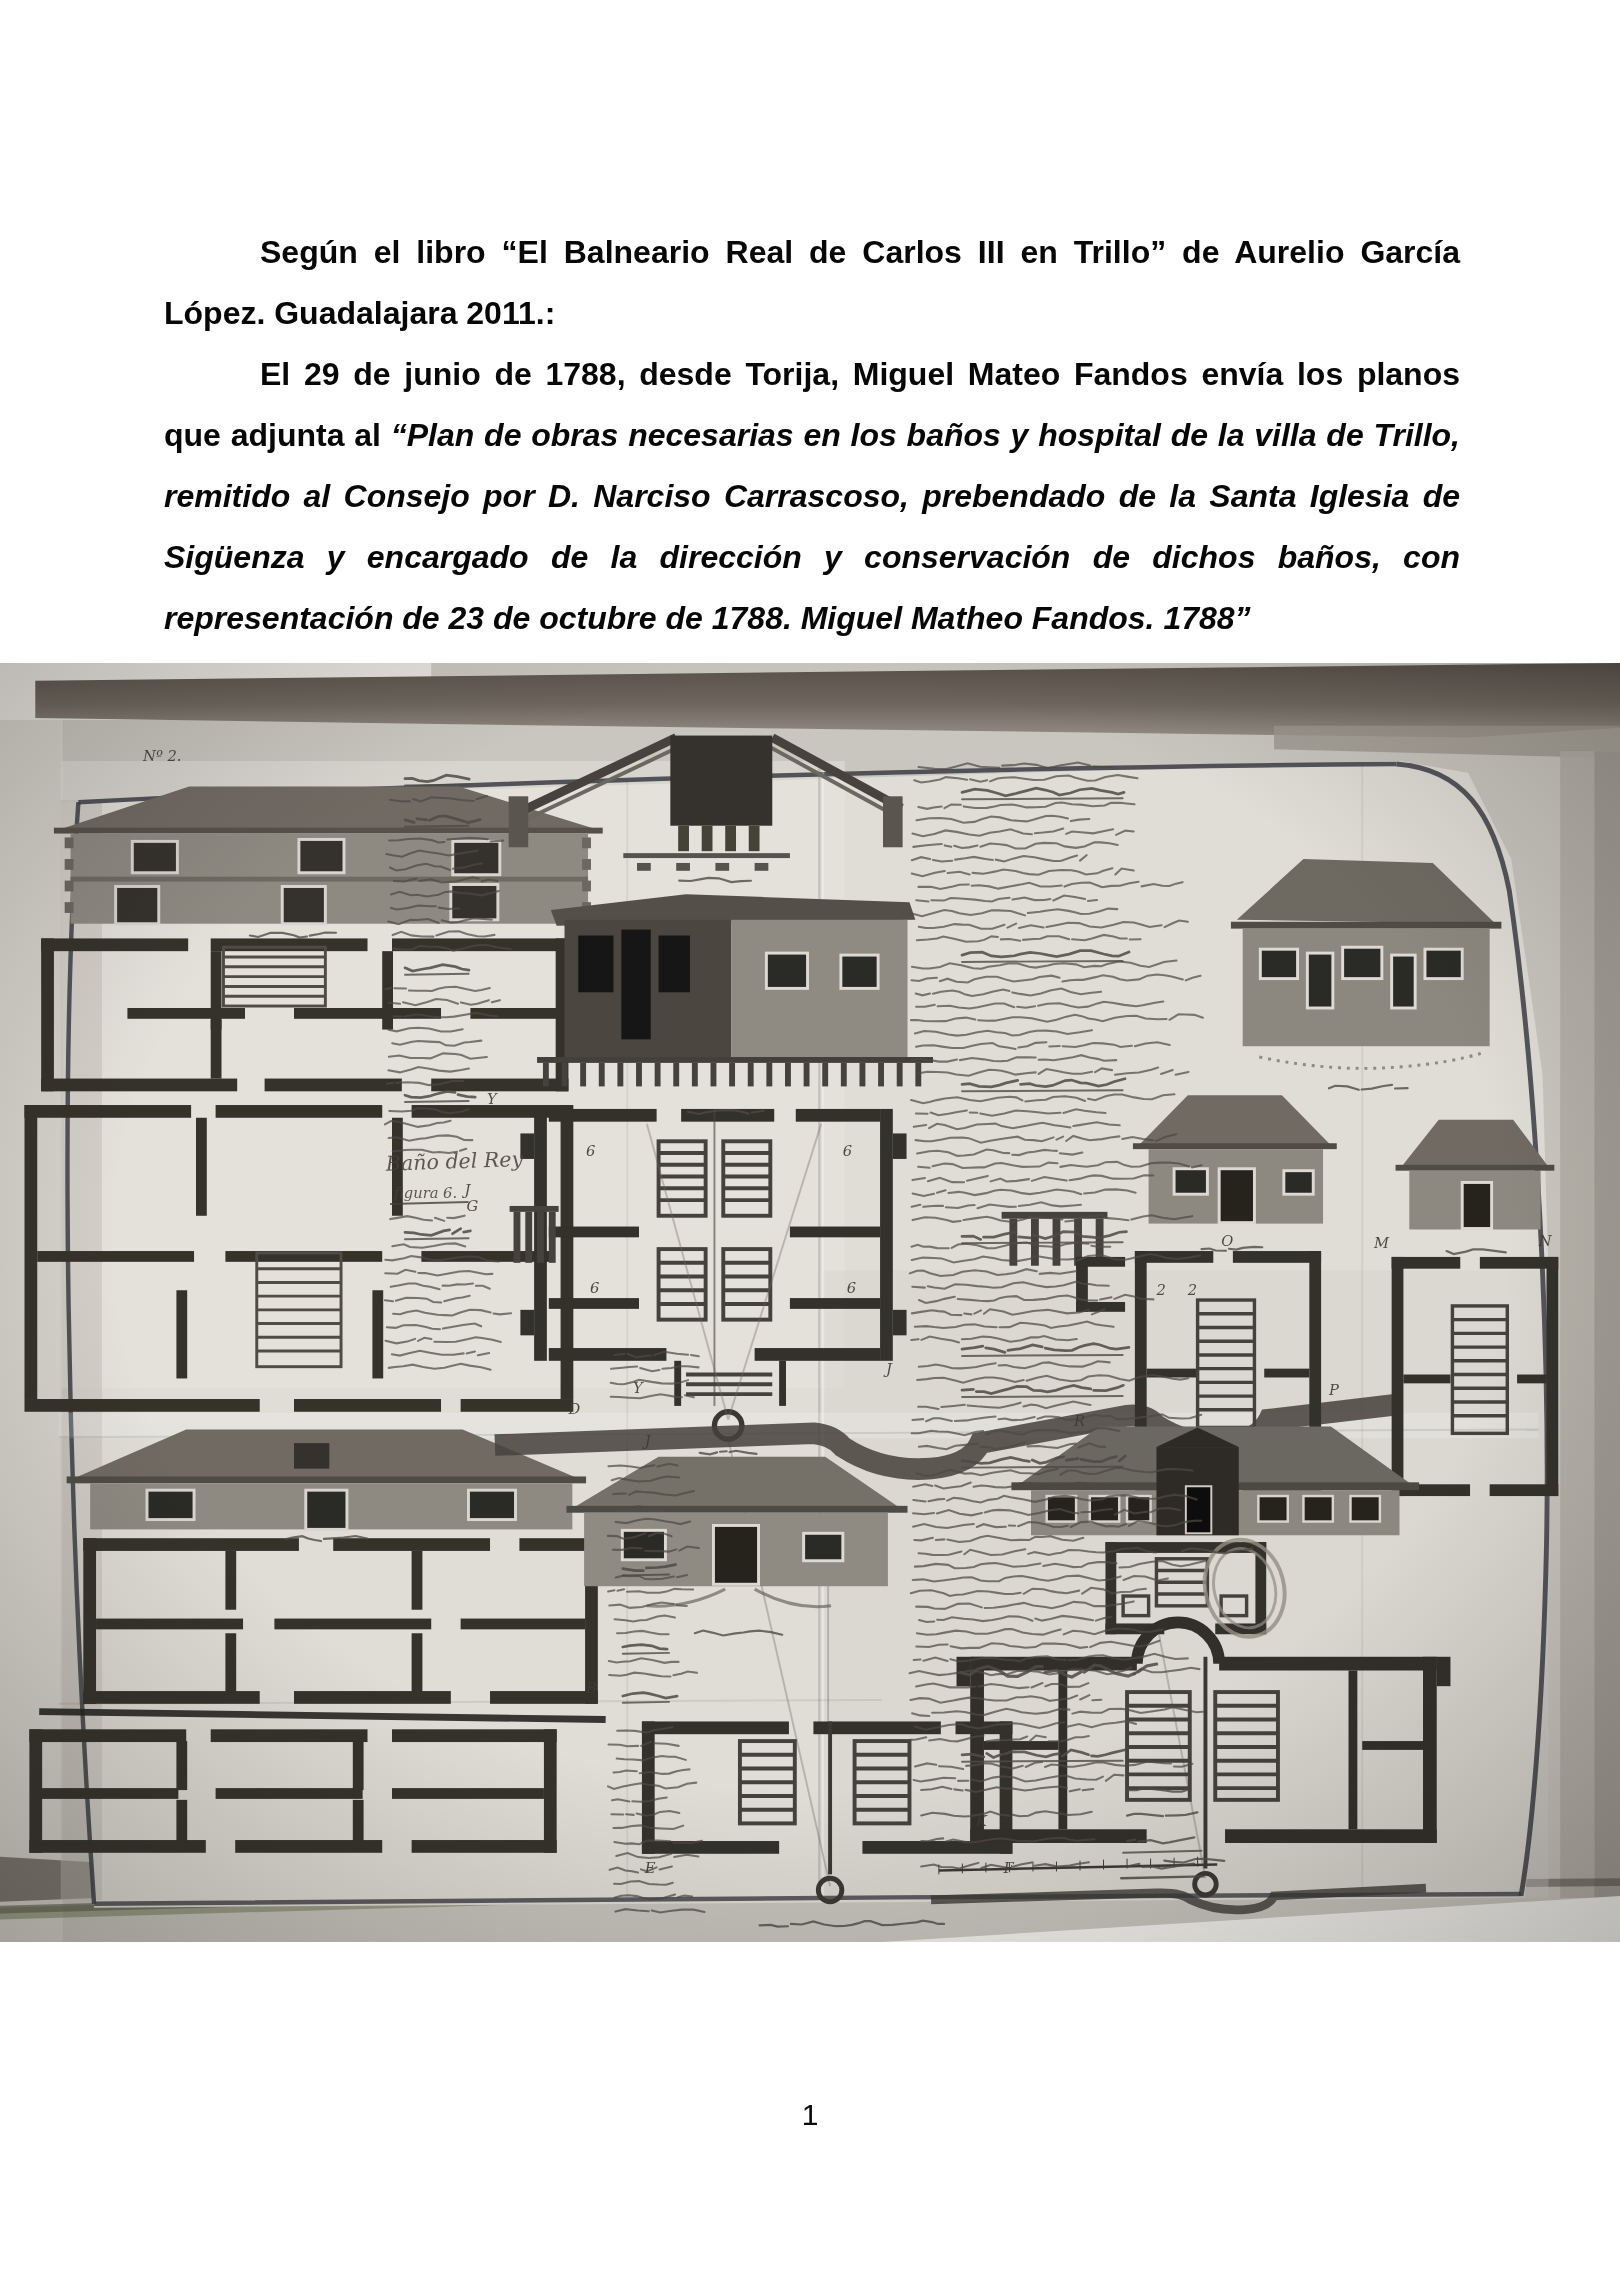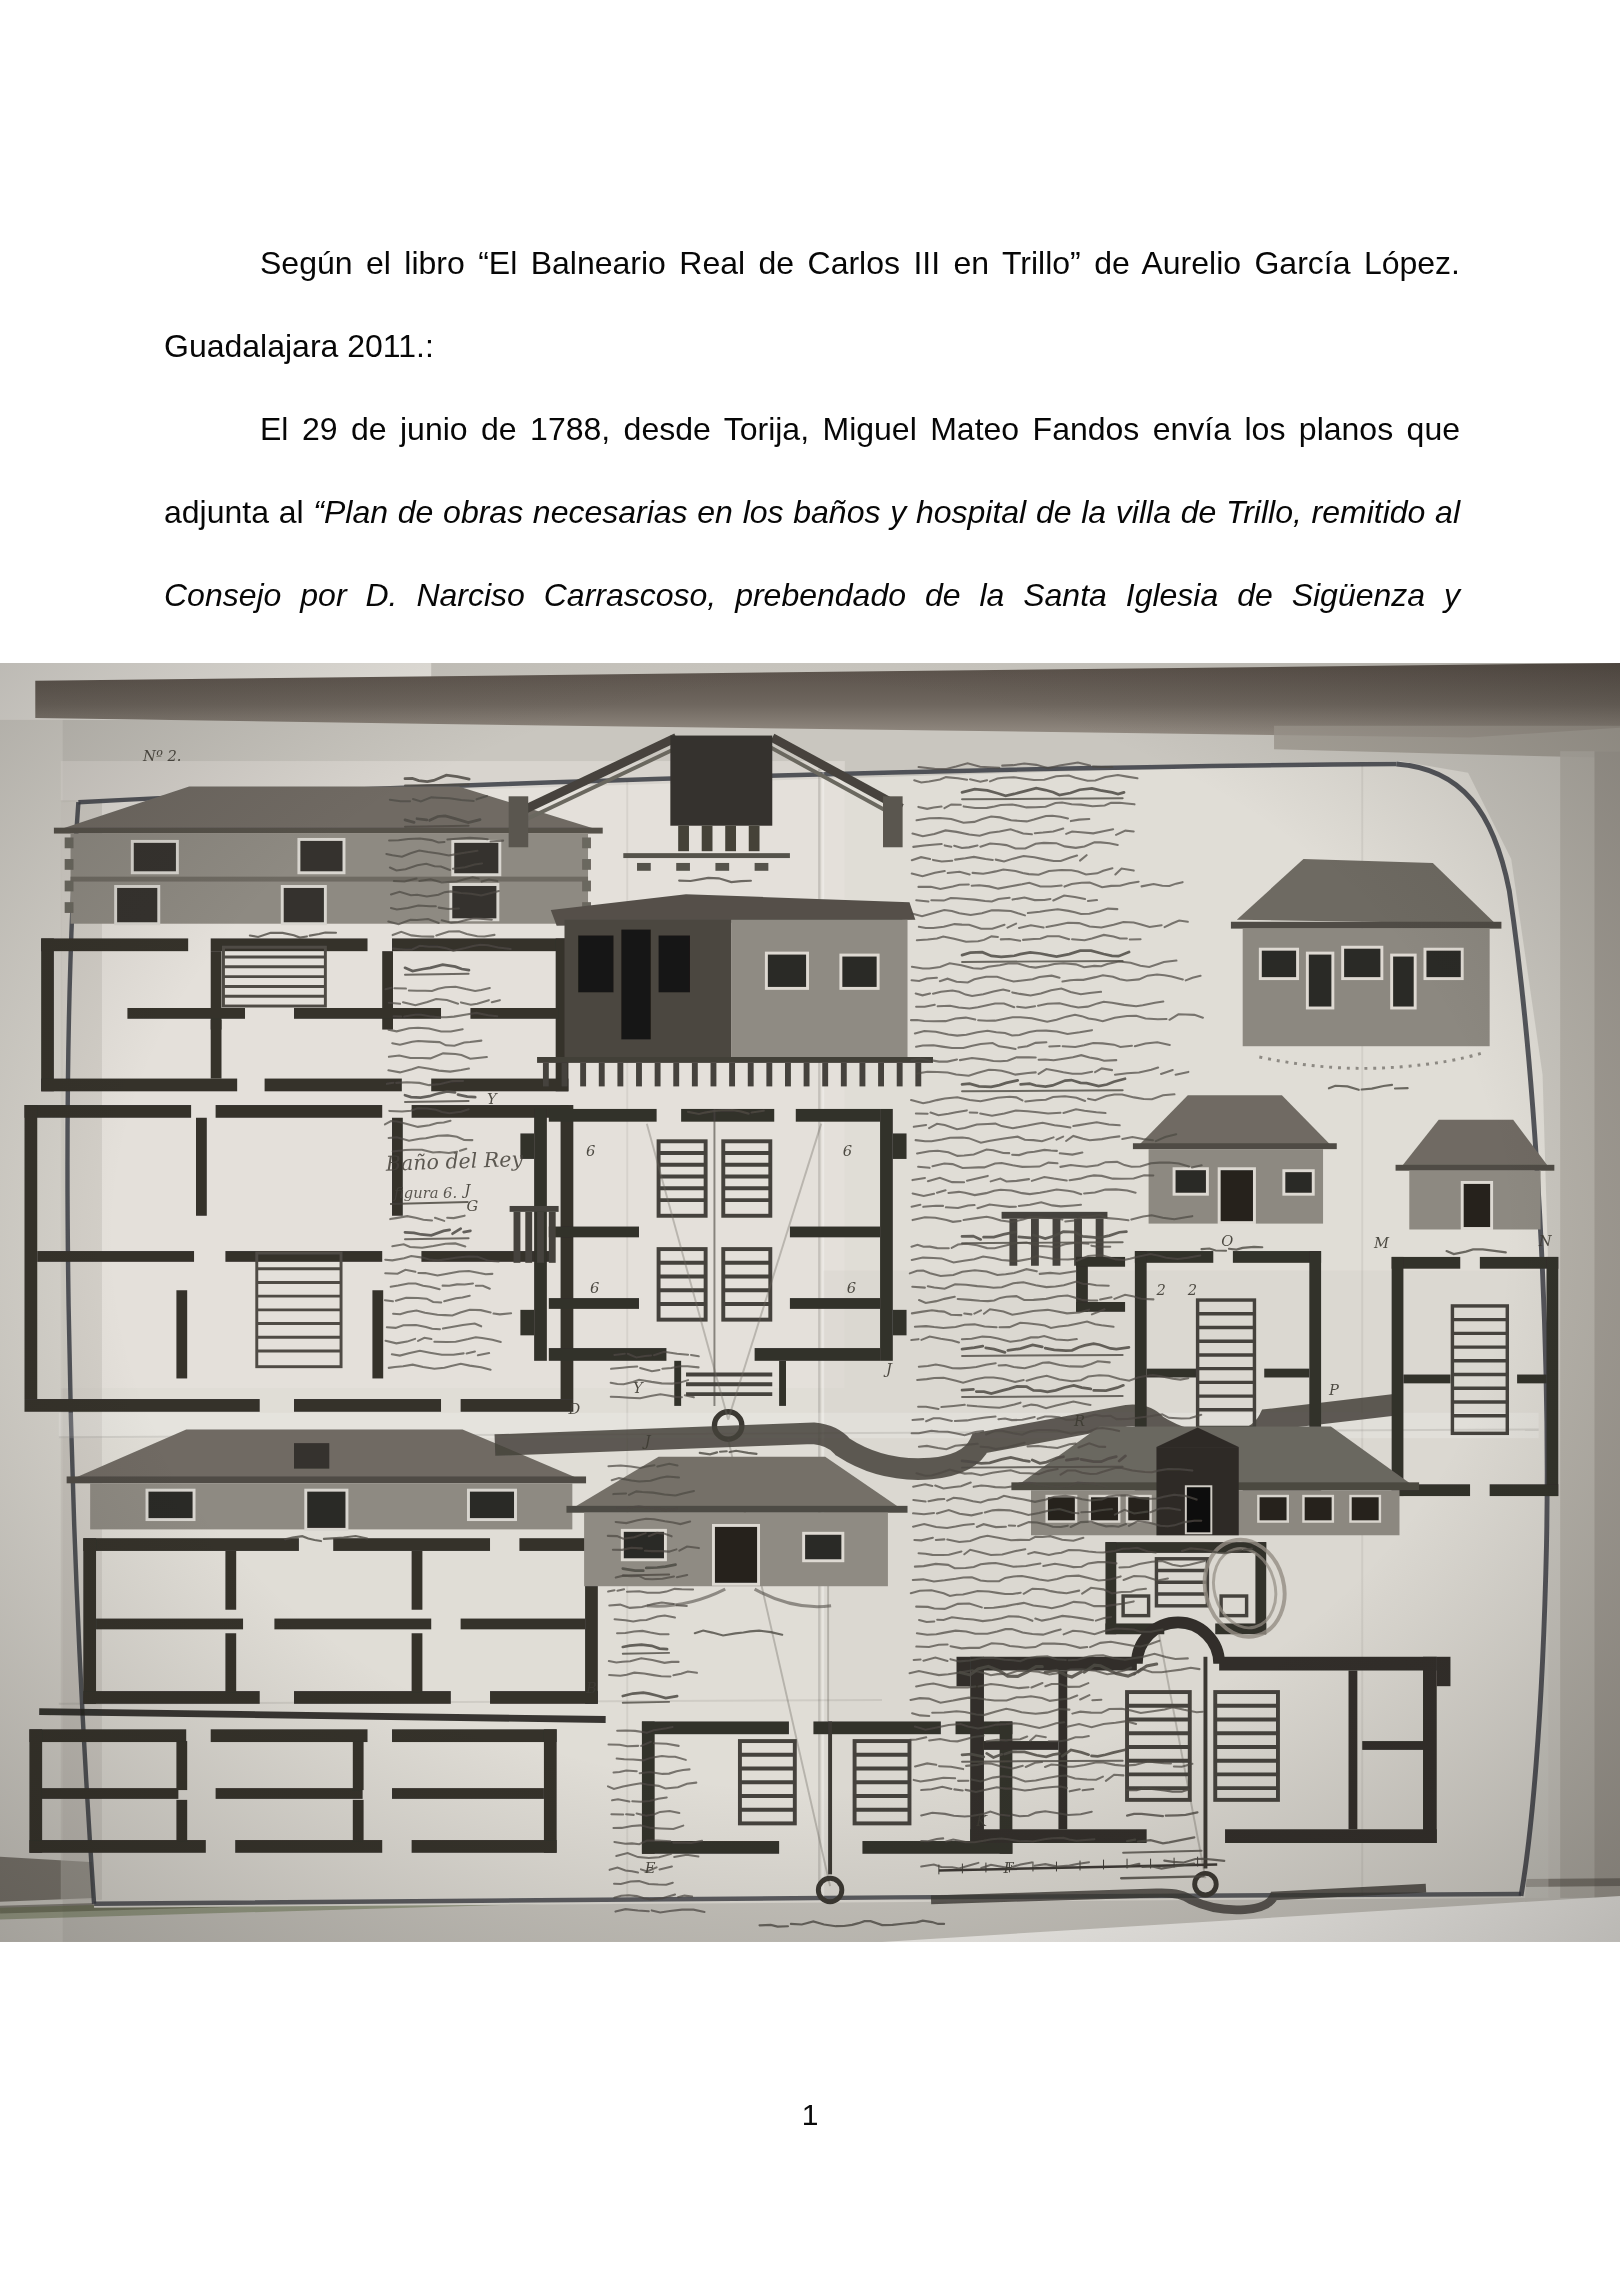--- a/index.html
+++ b/index.html
@@ -1,19 +1,19 @@
 <!DOCTYPE html>
 <html><head>
 <meta charset="utf-8">
 <style>
   html,body{margin:0;padding:0;background:#ffffff;}
   .page{position:relative;width:1620px;height:2293px;background:#ffffff;overflow:hidden;
         font-family:"Liberation Sans",sans-serif;}
   .text-block{position:absolute;left:164px;top:222px;width:1296px;color:#070707;
-              font-size:32px;line-height:83px;text-align:justify;}
+              font-size:32px;line-height:61px;text-align:justify;font-weight:bold;}
   .text-block p{margin:0;text-indent:96px;}
   .quote-italic{font-style:italic;}
   .page-number{position:absolute;left:0;top:2098px;width:1620px;text-align:center;
                font-size:30px;color:#0a0a0a;}
   .photo{position:absolute;left:0;top:663px;width:1620px;height:1279px;}
   .photo svg{display:block;}
   text.pl{font-family:"DejaVu Serif",serif;font-style:italic;font-size:15px;fill:#3e3b33;opacity:.9;}
   text.script{font-family:"DejaVu Serif",serif;font-style:italic;fill:#45413a;opacity:.85;}
   text.lg{font-size:21px;}
   text.md{font-size:15px;}

